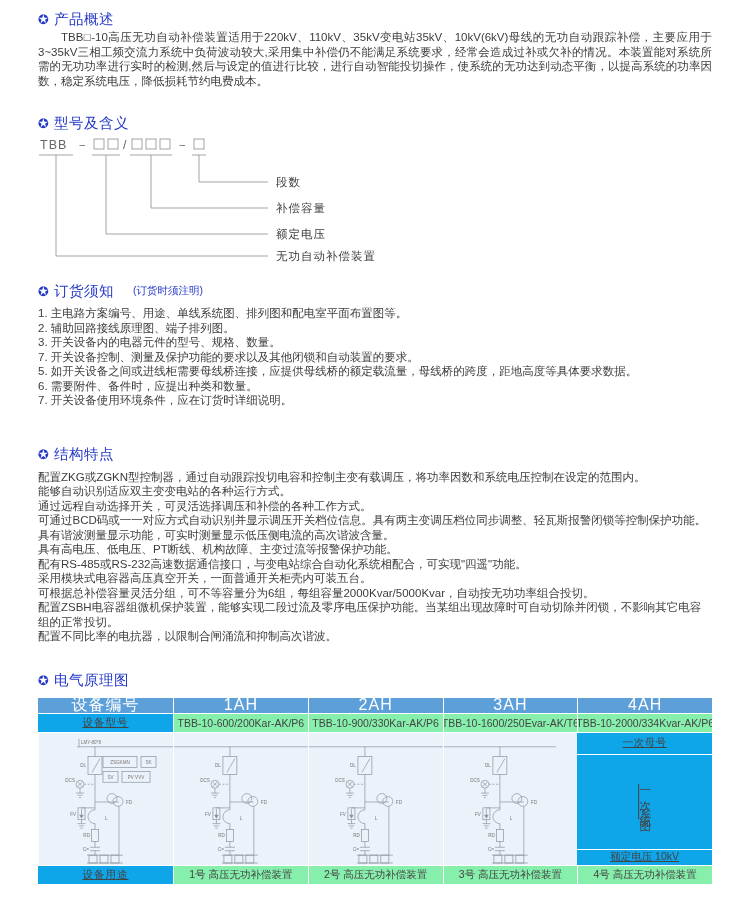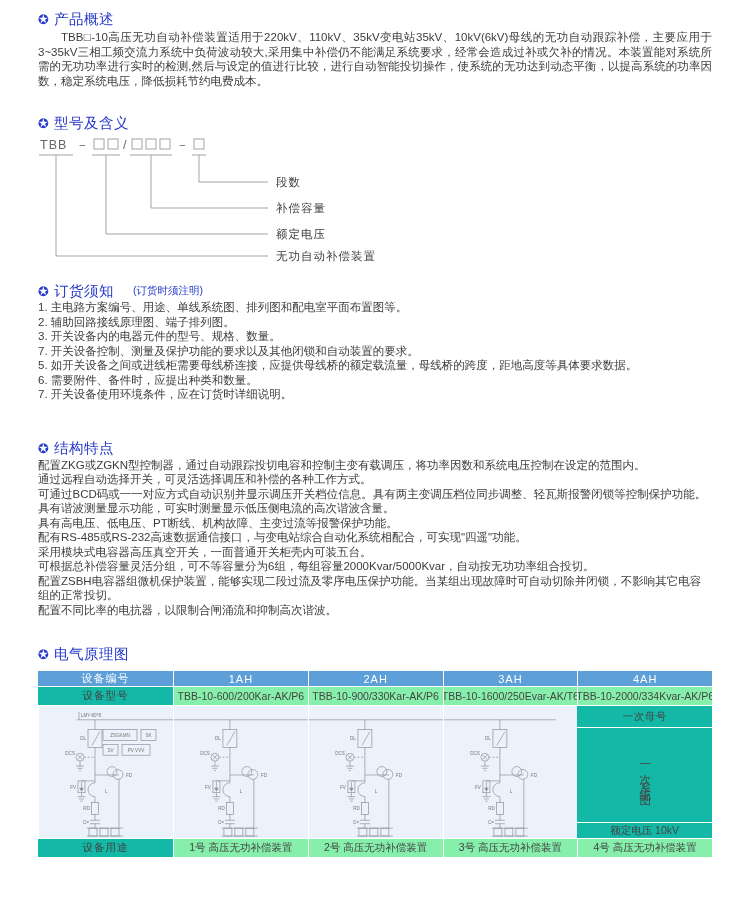--- a/index.html
+++ b/index.html
@@ -12,21 +12,21 @@
   .page { width:750px; height:900px; padding:10px 38px 0 38px; position:relative; }
 
   
   .sec-h { display:flex; align-items:center; gap:5px; height:18px; }
   .sec-h .ico { color:#2438c8; font-size:13px; line-height:1; }
   .sec-h .t  { color:#2438c8; font-size:14.5px; font-weight:normal; letter-spacing:0.5px; }
   .sec-h .sub { color:#2438c8; font-size:10.5px; margin-left:14px; }
 
   
   .para { margin-top:2px; font-size:11.5px; line-height:14.5px; text-indent:2em; color:#3c3c3c; text-align:justify; }
-  .plain-list { }
+  .plain-list { margin-top:6px; }
   .plain-list .li { font-size:11.5px; line-height:14.5px; color:#3c3c3c; }
 
   .mt-sec2 { margin-top:26px; }
   .mt-sec3 { margin-top:16px; }
   .mt-sec4 { margin-top:38px; }
   .mt-sec5 { margin-top:28px; }
 
   
   .model-svg { display:block; margin-top:2px; }
   .model-svg text { fill:#555; }
@@ -37,27 +37,28 @@
   
   .etable {
     margin-top:8px; width:674px; height:186px;
     display:grid;
     grid-template-columns:135px repeat(4, 1fr);
     grid-template-rows:15px 19px 22px 95px 16px 19px;
     font-size:10.5px;
   }
   .etable > div { display:flex; align-items:center; justify-content:center; }
   .th {
-    background:#5c9fd9; color:#fff; font-size:11px; letter-spacing:1px;
+    background:#5c9fd9; color:#fff; font-size:16px; letter-spacing:1px;
     border-left:1px solid #fff;
   }
   .th.first { border-left:none; }
   .lab {
-    background:#14b8a6; color:#444; letter-spacing:1px;
+    background:#0ea5e9; color:#444; letter-spacing:1px;
     border-top:1px solid #fff;
+    text-decoration:underline;
   }
   .cell {
     background:#86efac; color:#444;
     border-left:1px solid #fff; border-top:1px solid #fff;
     white-space:nowrap; overflow:hidden;
   }
   .schem-cell {
     grid-row:3 / span 3; background:#ecf2f9;
     border-left:1px solid #fff; border-top:1px solid #fff;
     align-items:stretch !important; justify-content:stretch !important;
@@ -140,20 +141,21 @@
     <div class="li">6. 需要附件、备件时，应提出种类和数量。</div>
     <div class="li">7. 开关设备使用环境条件，应在订货时详细说明。</div>
   </div>
 
   <div class="sec-h mt-sec4">
     <span class="ico">✪</span>
     <span class="t">结构特点</span>
   </div>
   <div class="plain-list">
     <div class="li">配置ZKG或ZGKN型控制器，通过自动跟踪投切电容和控制主变有载调压，将功率因数和系统电压控制在设定的范围内。</div>
+    <div class="li">能够自动识别适应双主变变电站的各种运行方式。</div>
     <div class="li">通过远程自动选择开关，可灵活选择调压和补偿的各种工作方式。</div>
     <div class="li">可通过BCD码或一一对应方式自动识别并显示调压开关档位信息。具有两主变调压档位同步调整、轻瓦斯报警闭锁等控制保护功能。</div>
     <div class="li">具有谐波测量显示功能，可实时测量显示低压侧电流的高次谐波含量。</div>
     <div class="li">具有高电压、低电压、PT断线、机构故障、主变过流等报警保护功能。</div>
     <div class="li">配有RS-485或RS-232高速数据通信接口，与变电站综合自动化系统相配合，可实现"四遥"功能。</div>
     <div class="li">采用模块式电容器高压真空开关，一面普通开关柜壳内可装五台。</div>
     <div class="li">可根据总补偿容量灵活分组，可不等容量分为6组，每组容量2000Kvar/5000Kvar，自动按无功功率组合投切。</div>
     <div class="li">配置ZSBH电容器组微机保护装置，能够实现二段过流及零序电压保护功能。当某组出现故障时可自动切除并闭锁，不影响其它电容组的正常投切。</div>
     <div class="li">配置不同比率的电抗器，以限制合闸涌流和抑制高次谐波。</div>
   </div>

